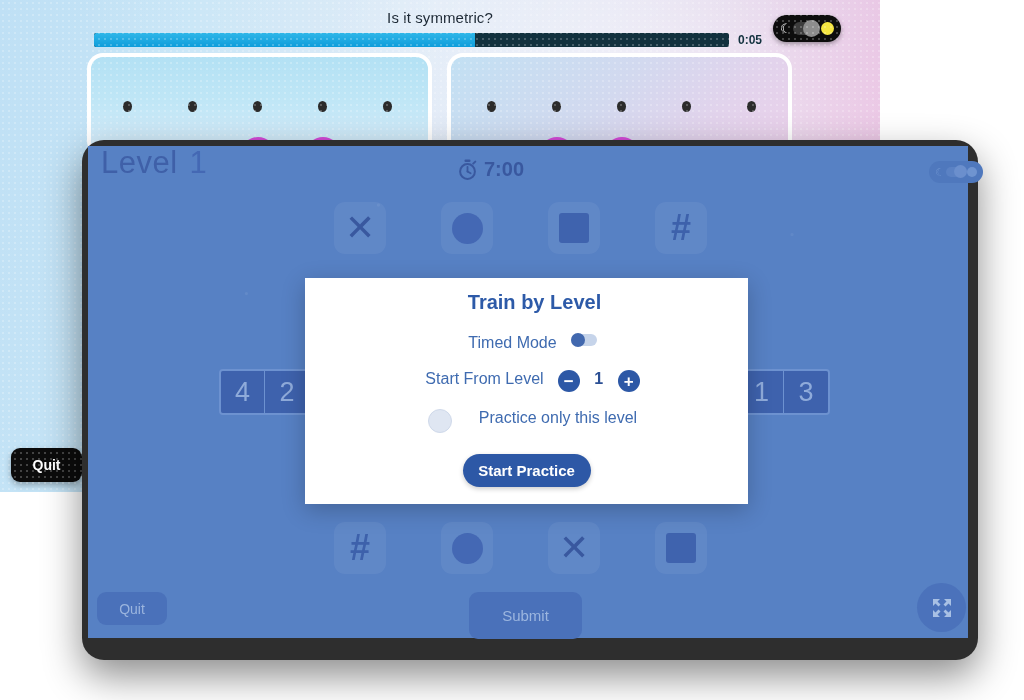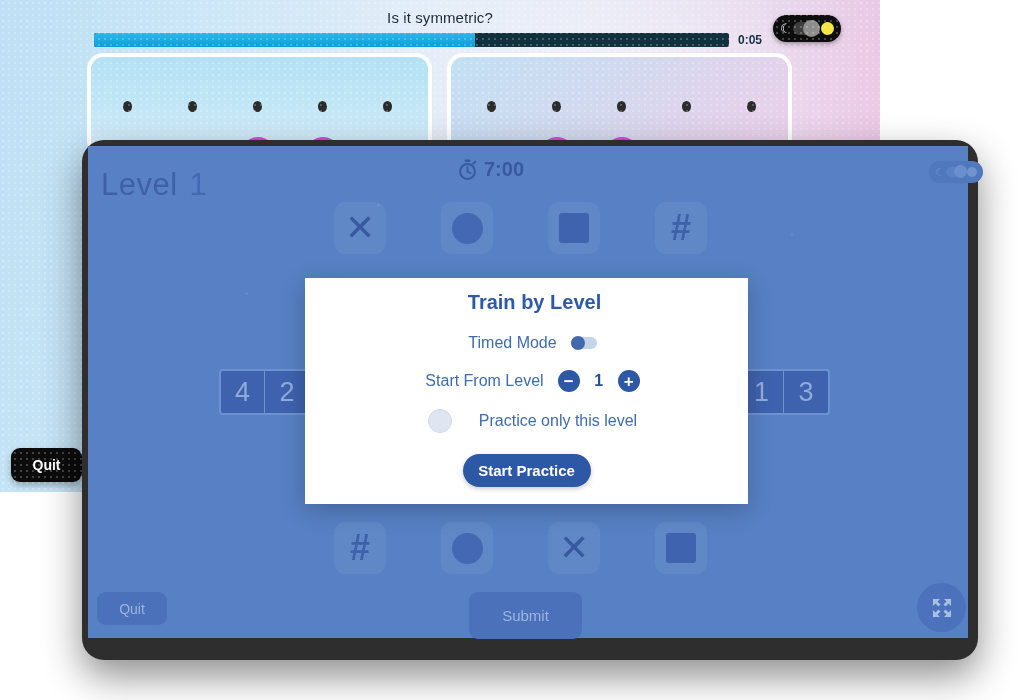--- a/index.html
+++ b/index.html
@@ -86,21 +86,21 @@
     background:
       radial-gradient(circle at 18% 30%, rgba(255,255,255,.07) 0 1px, transparent 2px),
       radial-gradient(circle at 33% 12%, rgba(255,255,255,.06) 0 1px, transparent 2px),
       radial-gradient(circle at 64% 40%, rgba(255,255,255,.05) 0 1px, transparent 2px),
       radial-gradient(circle at 80% 18%, rgba(255,255,255,.06) 0 1px, transparent 2px),
       radial-gradient(circle at 47% 62%, rgba(255,255,255,.05) 0 1px, transparent 2px);
     pointer-events:none;
   }
 
   #game-level{
-    position:absolute;left:101px;top:167px;
+    position:absolute;left:101px;top:145px;
     font-size:31px;color:#3f60a8;letter-spacing:.5px;
     display:flex;align-items:baseline;gap:12px;
   }
   #game-level .lvl-num{font-size:31px;color:#4468b4;}
 
   #game-timer{
     position:absolute;left:458px;top:158px;
     display:flex;align-items:center;gap:7px;
     font-size:20px;font-weight:bold;color:#39589f;
   }
@@ -159,21 +159,21 @@
   
   #modal{
     position:absolute;left:305px;top:278px;width:443px;height:226px;
     background:#ffffff;box-shadow:0 6px 22px rgba(0,0,0,.22);
   }
   #modal-title{
     text-align:center;margin-top:13px;
     font-size:20px;font-weight:bold;color:#2d5aa8;padding-left:16px;
   }
   .modal-row{
-    display:flex;align-items:center;justify-content:center;gap:14px;
+    display:flex;align-items:flex-start;justify-content:center;gap:14px;
     margin-top:18px;color:#3f6bb0;font-size:16px;padding-left:12px;
   }
   #timed-mode-row{margin-top:20px;}
   #timed-toggle{
     width:26px;height:12px;border-radius:999px;
     background:#c6d4ea;position:relative;
   }
   #timed-toggle:before{
     content:"";position:absolute;left:0;top:-1px;width:14px;height:14px;border-radius:50%;
     background:#4268ae;

